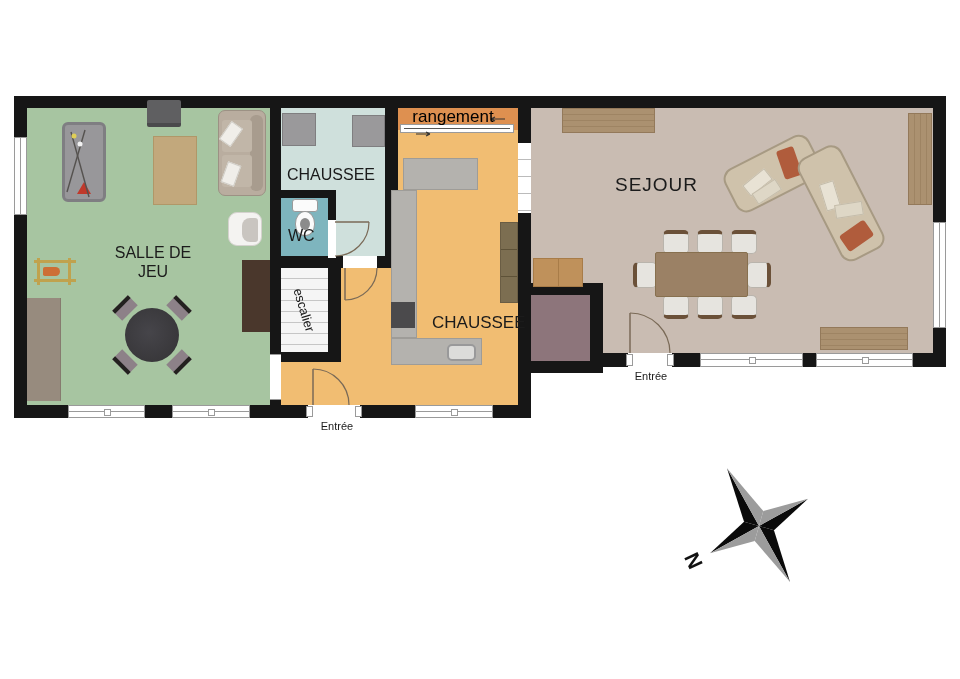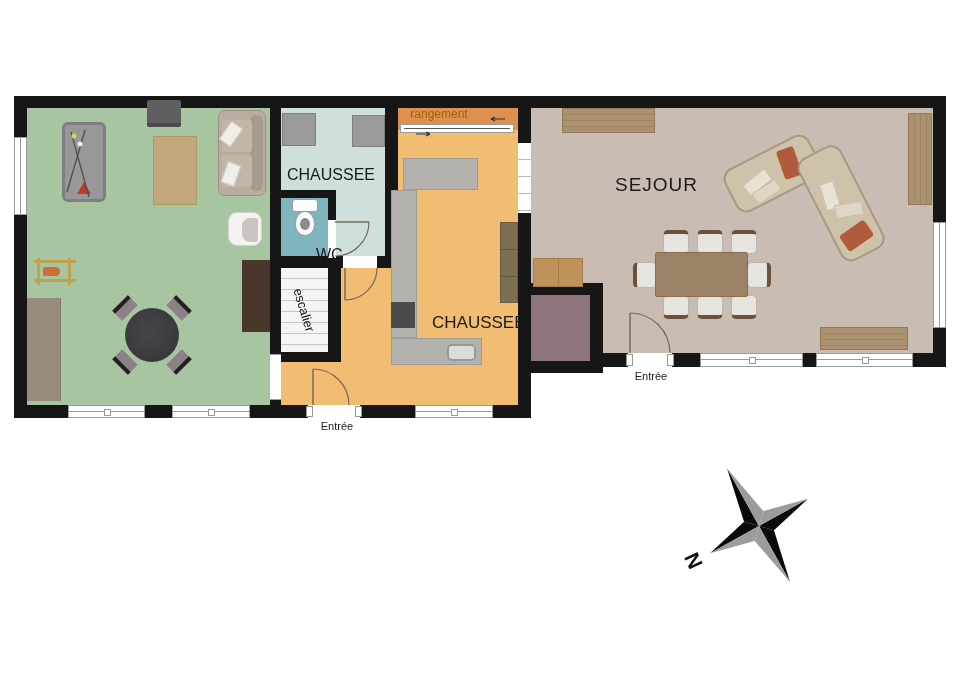--- a/index.html
+++ b/index.html
@@ -169,24 +169,25 @@
 
     <path d="M71 132 L89 197" stroke="#55524f" stroke-width="1.4"></path>
     <path d="M85 130 L67 192" stroke="#55524f" stroke-width="1.4"></path>
     <circle cx="74" cy="136" r="2.5" fill="#e0cf56"></circle>
     <circle cx="80" cy="144" r="2.5" fill="#f2f2f2"></circle>
 
     <path d="M416 134 L430 134 M430 134 l-4 -2 m4 2 l-4 2" stroke="#333" stroke-width="1.2" fill="none"></path>
     <path d="M505 119 L491 119 M491 119 l4 -2 m-4 2 l4 2" stroke="#333" stroke-width="1.2" fill="none"></path>
   </svg>
 
+  <div class="lbl" style="left:103px;top:243px;width:100px;white-space:normal;text-align:center;font-size:16px;line-height:1.2;">SALLE DE JEU</div>
   <div class="lbl" style="left:287px;top:166px;font-size:16px;">CHAUSSEE</div>
-  <div class="lbl" style="left:288px;top:246px;font-size:16px;margin-left:28px;">WC</div>
+  <div class="lbl" style="left:288px;top:227px;font-size:16px;">WC</div>
   <div class="lbl" style="left:304px;top:310px;font-size:13px;transform:translate(-50%,-50%) rotate(73deg);">escalier</div>
-  <div class="lbl" style="left:384px;top:107px;width:110px;text-align:center;font-size:12px;color:#a16207;">rangement</div>
+  <div class="lbl" style="left:398px;top:107px;width:110px;text-align:center;font-size:17px;color:#000000;">rangement</div>
   <div class="lbl" style="left:432px;top:313px;font-size:17px;">CHAUSSEE</div>
   <div class="lbl" style="left:615px;top:174px;font-size:19px;letter-spacing:1px;">SEJOUR</div>
   <div class="lbl" style="left:317px;top:420px;width:40px;text-align:center;font-size:11px;">Entrée</div>
   <div class="lbl" style="left:631px;top:370px;width:40px;text-align:center;font-size:11px;">Entrée</div>
 
   <svg width="180" height="180" viewBox="0 0 180 180" style="left:676px;top:444px;">
     <g transform="rotate(-29 83 82)">
       <polygon points="83,16 83,82 72,71" fill="#0a0a0a"></polygon>
       <polygon points="83,16 83,82 94,71" fill="#9c9c9c"></polygon>
       <polygon points="139,82 83,82 94,93" fill="#0a0a0a"></polygon>

